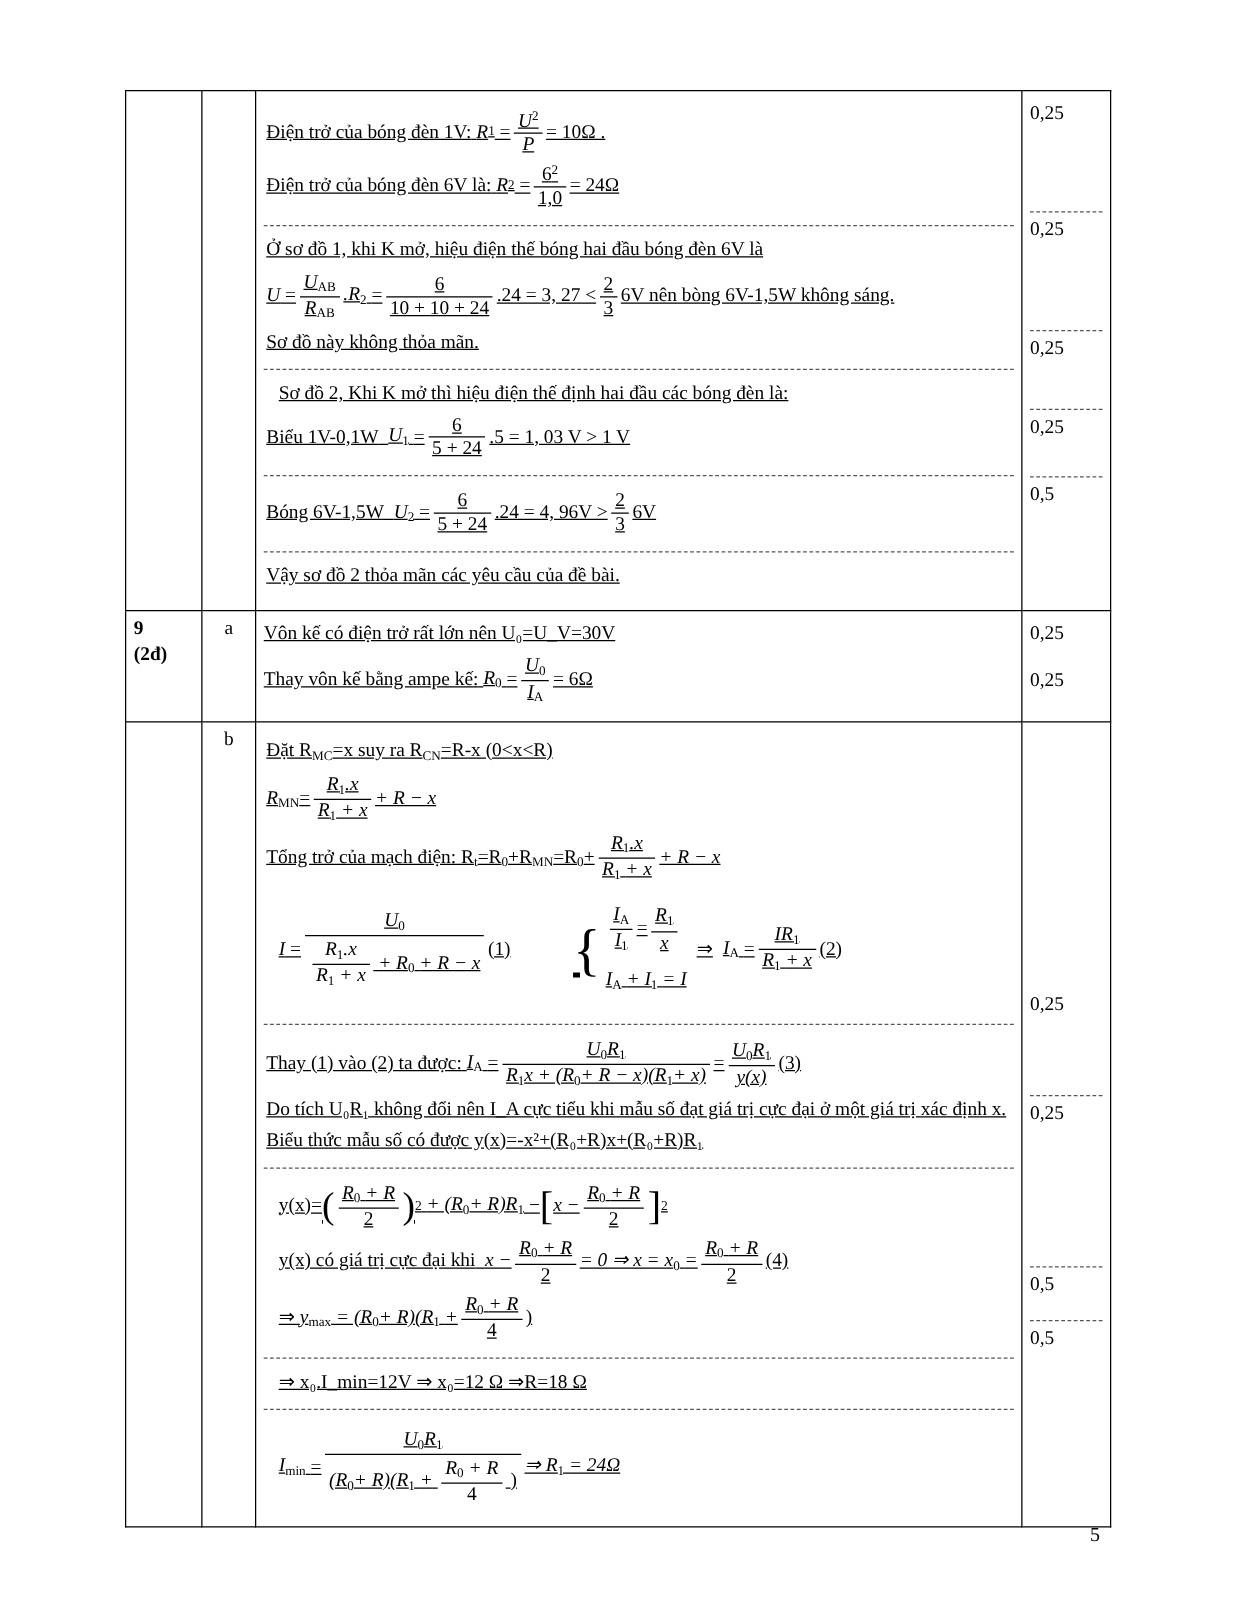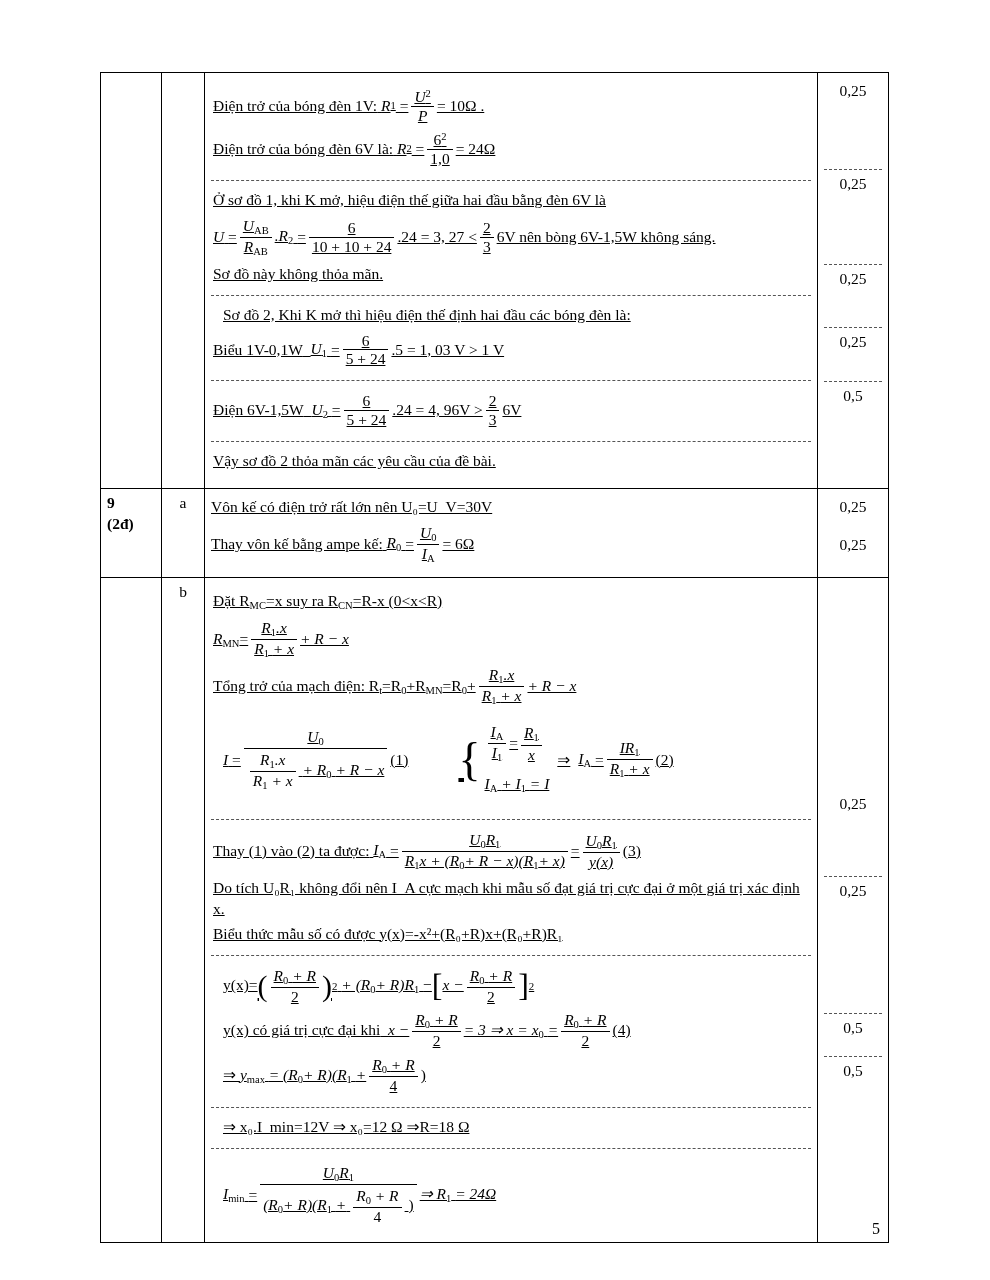--- a/index.html
+++ b/index.html
@@ -45,21 +45,21 @@
     text-align: center;
   }
   td.col-body {
     width: 600px;
     border-left: 1px solid #000;
     border-right: 1px solid #000;
     text-decoration: underline;
   }
   td.col-score {
     width: 58px;
-    text-align: center;
+    text-align: left;
     padding-left: 10px;
   }
   
   .sect {
     border-bottom: 1px dashed #555;
     padding: 5px 2px 6px 2px;
   }
   .sect:last-child { border-bottom: none; }
   .nodash { border-bottom: none; }
 
@@ -157,21 +157,21 @@
             &nbsp;=
             <span class="frac">
               <span class="num"><span>6</span><sup>2</sup></span>
               <span class="den">1,0</span>
             </span>
             <span>= 24Ω</span>
           </div>
         </div>
 
         <div class="sect">
-          <div class="line">Ở sơ đồ 1, khi K mở, hiệu điện thế giữa hai đầu bằng đèn 6V là</div>
+          <div class="line">Ở sơ đồ 1, khi K mở, hiệu điện thế bóng hai đầu bóng đèn 6V là</div>
           <div class="eqrow">
             <span class="m">U</span>&nbsp;
             <span>=</span>
             <span class="frac">
               <span class="num m"><span>U</span><sub>AB</sub></span>
               <span class="den m"><span>R</span><sub>AB</sub></span>
             </span>
             <span class="m"><span>.R</span><sub>2</sub></span>
             &nbsp;<span>=</span>
             <span class="frac">
@@ -197,21 +197,21 @@
             <span class="frac">
               <span class="num">6</span>
               <span class="den">5 + 24</span>
             </span>
             <span>.5 = 1, 03 V &gt; 1 V</span>
           </div>
         </div>
 
         <div class="sect">
           <div class="eqrow">
-            <span>Điện 6V-1,5W</span>&nbsp;&nbsp;
+            <span>Bóng 6V-1,5W</span>&nbsp;&nbsp;
             <span class="m"><span>U</span><sub>2</sub></span>
             &nbsp;<span>=</span>
             <span class="frac">
               <span class="num">6</span>
               <span class="den">5 + 24</span>
             </span>
             <span>.24 = 4, 96V &gt;</span>
             <span class="frac">
               <span class="num">2</span>
               <span class="den">3</span>
@@ -348,21 +348,21 @@
               <span class="num m"><span>U</span><sub>0</sub><span>R</span><sub>1</sub></span>
               <span class="den m"><span>R</span><sub>1</sub><span>x + (R</span><sub>0</sub><span>+ R − x)(R</span><sub>1</sub><span>+ x)</span></span>
             </span>
             <span>=</span>
             <span class="frac">
               <span class="num m"><span>U</span><sub>0</sub><span>R</span><sub>1</sub></span>
               <span class="den m">y(x)</span>
             </span>
             <span>(3)</span>
           </div>
-          <div class="line">Do tích U₀R₁ không đổi nên I_A cực mạch khi mẫu số đạt giá trị cực đại ở một giá trị xác định x.</div>
+          <div class="line">Do tích U₀R₁ không đổi nên I_A cực tiểu khi mẫu số đạt giá trị cực đại ở một giá trị xác định x.</div>
           <div class="line">Biểu thức mẫu số có được y(x)=-x²+(R₀+R)x+(R₀+R)R₁</div>
         </div>
 
         <div class="sect">
           <div class="eqrow indent">
             <span>y(x)=</span>
             <span class="bigparen">(</span>
             <span class="frac">
               <span class="num m"><span>R</span><sub>0</sub> <span>+ R</span></span>
               <span class="den">2</span>
@@ -379,21 +379,21 @@
             <span class="bigbrack">]</span><span class="sup-out">2</span>
           </div>
 
           <div class="eqrow indent">
             <span>y(x) có giá trị cực đại khi</span>&nbsp;&nbsp;
             <span class="m">x −</span>
             <span class="frac">
               <span class="num m"><span>R</span><sub>0</sub> <span>+ R</span></span>
               <span class="den">2</span>
             </span>
-            <span class="m"><span>= 3 ⇒ x = x</span><sub>0</sub> <span>=</span></span>
+            <span class="m"><span>= 0 ⇒ x = x</span><sub>0</sub> <span>=</span></span>
             <span class="frac">
               <span class="num m"><span>R</span><sub>0</sub> <span>+ R</span></span>
               <span class="den">2</span>
             </span>
             <span>(4)</span>
           </div>
 
           <div class="eqrow indent">
             <span>⇒</span>&nbsp;
             <span class="m"><span>y</span><sub>max</sub></span>

